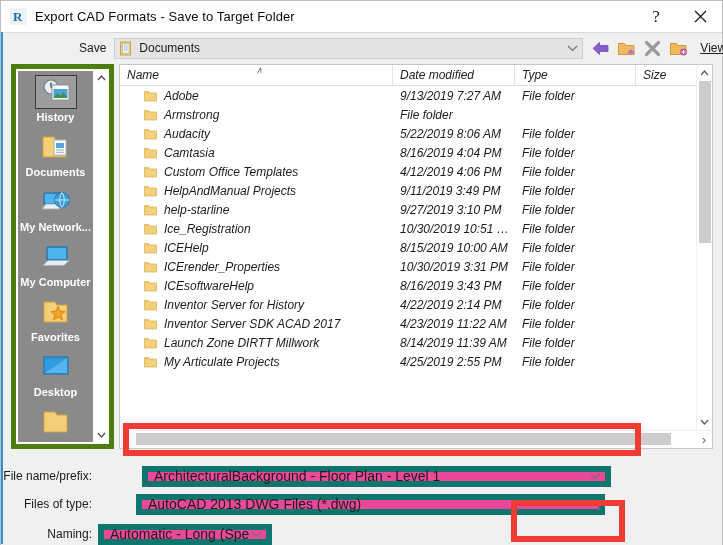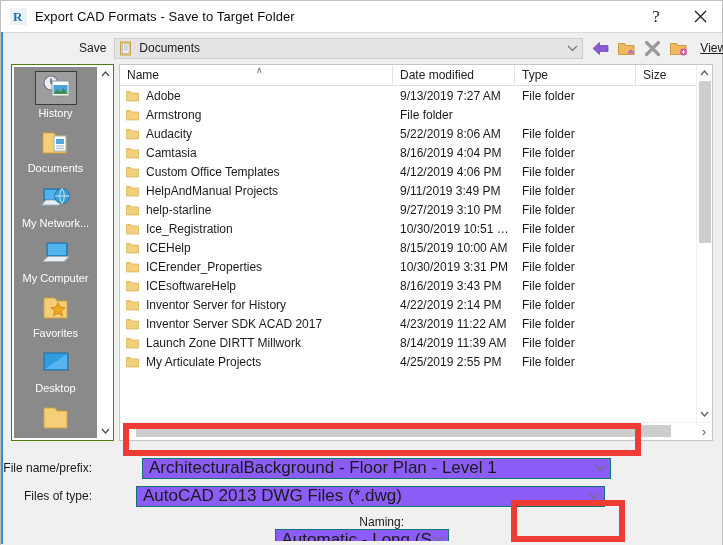--- a/index.html
+++ b/index.html
@@ -145,24 +145,25 @@
     position: relative;
   }
 
   
   #places-wrap {
     width: 103px;
     min-width: 103px;
     margin-top: 1px;
     margin-bottom: 8px;
     background: #ffffff;
-    border: 1px solid #4d7c0f;
-    box-sizing: border-box;
-    display: flex;
-    position: relative;
+    border: 5px solid #4d7c0f;
+    box-sizing: border-box;
+    display: flex;
+    position: relative;
+    font-weight: bold;
   }
   #places-list {
     flex: 1;
     background: #8a8a8a;
     margin: 2px 0 2px 2px;
     overflow: hidden;
     position: relative;
   }
   .place-item {
     display: flex;
@@ -214,20 +215,21 @@
     background: #ffffff;
     box-sizing: border-box;
     display: flex;
     flex-direction: column;
     overflow: hidden;
   }
   #fl-body {
     flex: 1;
     display: flex;
     overflow: hidden;
+    font-style: italic;
   }
   #fl-main {
     flex: 1;
     display: flex;
     flex-direction: column;
     overflow: hidden;
   }
   #fl-header {
     height: 21px;
     min-height: 21px;
@@ -273,21 +275,21 @@
     color: #1b1b1b;
     padding-left: 7px;
     box-sizing: border-box;
     white-space: nowrap;
     overflow: hidden;
   }
   .cell.name {
     width: 273px; min-width:273px;
     display: flex;
     align-items: center;
-    padding-left: 6px;
+    padding-left: 24px;
   }
   .folder-ico {
     width: 13px; height: 12px;
     margin-right: 7px;
     flex: none;
   }
   .cell.date { width: 122px; min-width:122px; }
   .cell.type { width: 121px; min-width:121px; }
   .cell.size { width: 70px; min-width:70px; }
 
@@ -354,37 +356,37 @@
     min-width: 97px;
     text-align: right;
     font-size: 12px;
     color: #1b1b1b;
     padding-right: 6px;
     box-sizing: border-box;
     white-space: nowrap;
   }
   .form-combo {
     height: 21px;
-    background: #8b5cf6;
-    border: 1px solid #0f766e;
+    background: #ec4899;
+    border: 6px solid #0f766e;
     box-sizing: border-box;
     display: flex;
     align-items: center;
     padding: 0 4px 0 6px;
-    font-size: 17px;
+    font-size: 14px;
     color: #1b1b1b;
   }
   .form-combo .val { flex: 1; white-space: nowrap; overflow:hidden; }
   #filename-combo { width: 469px; }
   #filetype-combo { width: 469px; }
   #naming-combo   { width: 174px; }
 
   #row-filename { margin-top: 8px; gap: 44px; }
   #row-filetype { margin-top: 2px; gap: 38px; }
-  #row-naming   { margin-top: 8px; flex-direction: column; }
+  #row-naming   { margin-top: 8px; }
 
   
   .redbox {
     position: absolute;
     border: 6px solid #ee3b33;
     box-sizing: border-box;
     pointer-events: none;
     z-index: 40;
   }
   #redbox-filetype {

